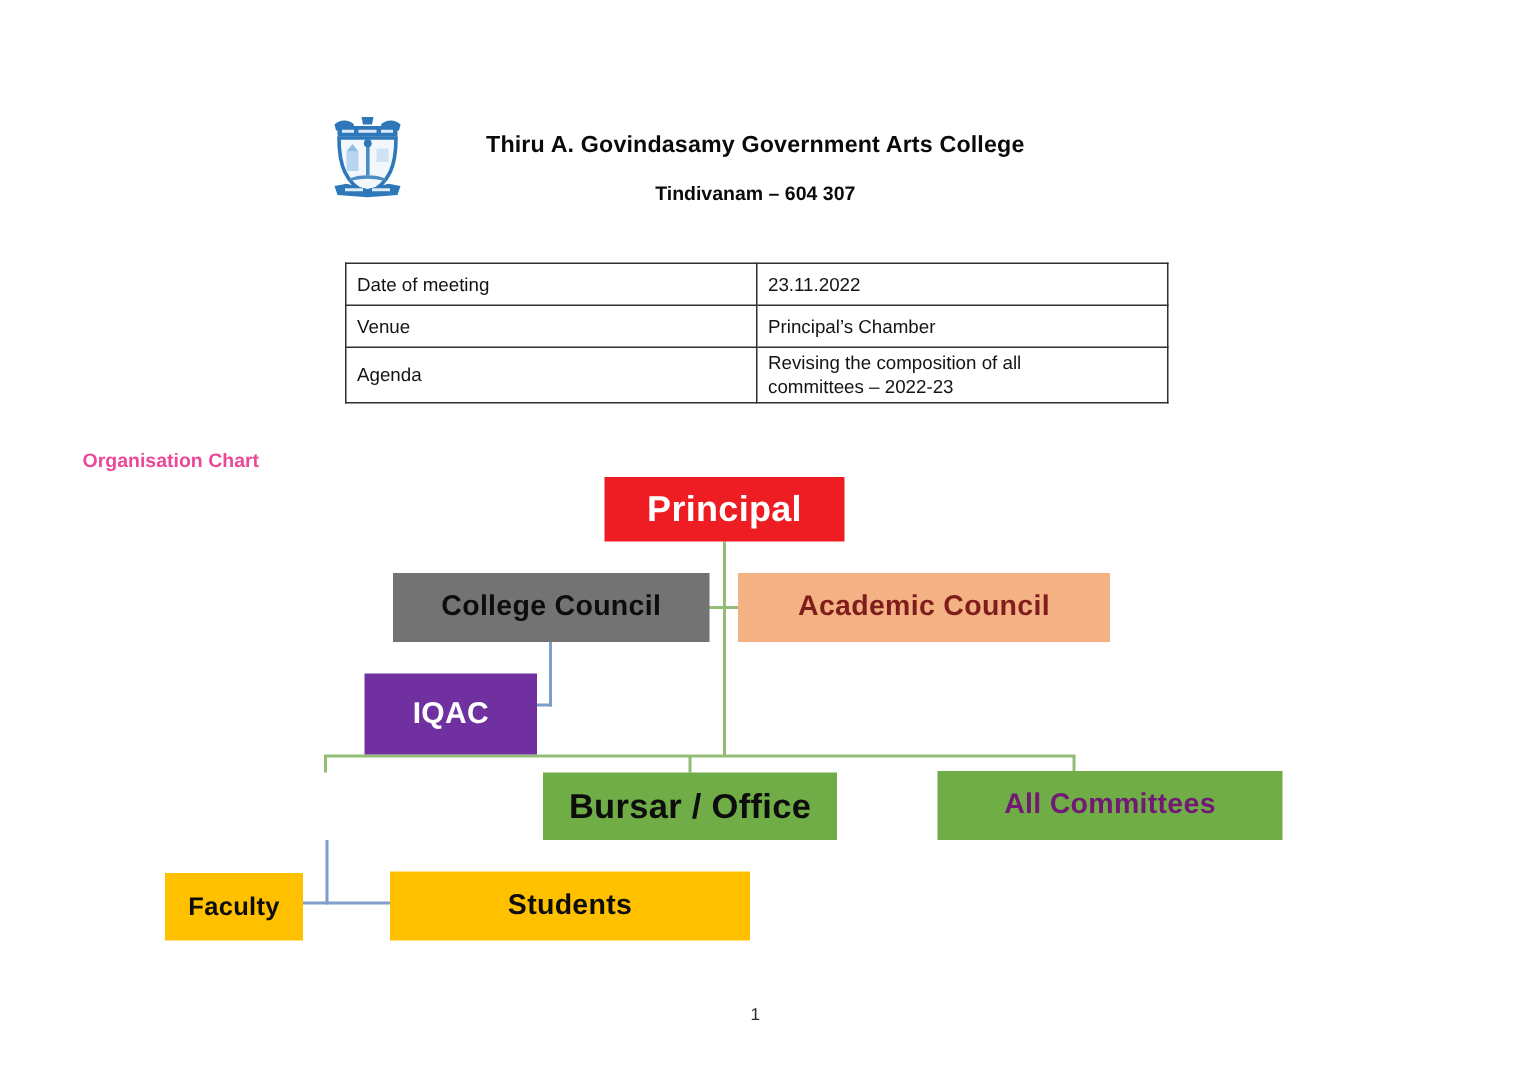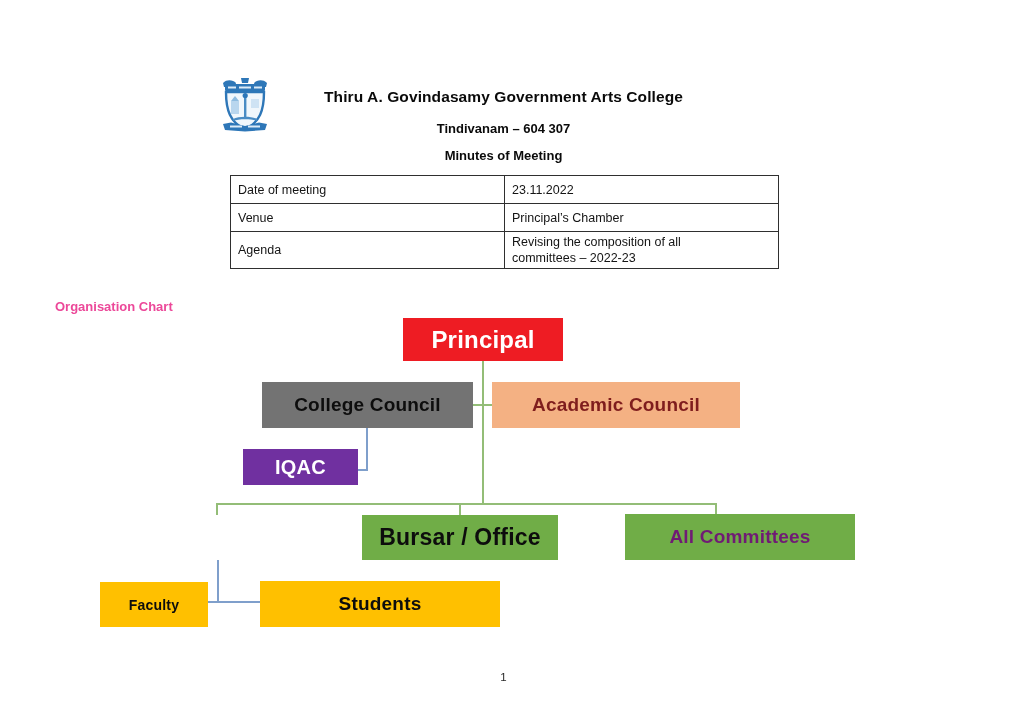--- a/index.html
+++ b/index.html
@@ -35,25 +35,25 @@
   .section-title { position:absolute; left:55px; top:299px; font-size:13px; font-weight:bold; color:#ec4899; }
 
   
   .node {
     position:absolute; display:flex; align-items:center; justify-content:center;
     font-weight:bold; z-index:3; text-align:center; letter-spacing:0.2px;
   }
   .n-principal { left:403px; top:318px; width:160px; height:43px; font-size:24px; }
   .n-college   { left:262px; top:382px; width:211px; height:46px; font-size:19px; }
   .n-academic  { left:492px; top:382px; width:248px; height:46px; font-size:19px; }
-  .n-iqac      { left:243px; top:449px; width:115px; height:36px; font-size:20px; }
+  .n-iqac      { left:243px; top:449px; width:115px; height:54px; font-size:20px; }
   .n-hods      { left:126px; top:515px; width:183px; height:45px; font-size:19px; }
   .n-bursar    { left:362px; top:515px; width:196px; height:45px; font-size:23px; }
   .n-comm      { left:601px; top:514px; width:230px; height:46px; font-size:19px; }
-  .n-faculty   { left:100px; top:582px; width:108px;  height:45px; font-size:14px; }
+  .n-faculty   { left:110px; top:582px; width:92px;  height:45px; font-size:17px; }
   .n-students  { left:260px; top:581px; width:240px; height:46px; font-size:19px; }
 
   
   .line { position:absolute; z-index:1; }
   .g-main        { left:482px; top:361px; width:2px;  height:143px; }
   .g-councils    { left:472px; top:404px; width:21px; height:2px;  }
   .g-tier        { left:216px; top:503px; width:501px; height:2px; }
   .g-drop-hods   { left:216px; top:504px; width:2px;  height:11px; }
   .g-drop-bursar { left:459px; top:504px; width:2px;  height:11px; }
   .g-drop-comm   { left:715px; top:504px; width:2px;  height:10px; }
@@ -92,21 +92,20 @@
       <path d="M14 42 C20 39, 32 39, 38 42 L38 44 C32 41.5, 20 41.5, 14 44 Z" fill="#4a8cc4"></path>
 
       <path d="M4 47 L12 45.5 L26 49 L40 45.5 L48 47 L46 53 L26 54.5 L6 53 Z" fill="#2e77b8"></path>
       <rect x="11" y="48.5" width="12" height="2" fill="#dcebf7"></rect>
       <rect x="29" y="48.5" width="12" height="2" fill="#dcebf7"></rect>
     </svg>
   </div>
 
   <div class="hline college-name">Thiru A. Govindasamy Government Arts College</div>
   <div class="hline address-line">Tindivanam – 604 307</div>
-  <div class="hline doc-title">Minutes of Meeting</div>
 
   <table class="meeting-table">
     <colgroup>
         <col class="c1">
         <col class="c2">
       </colgroup>
     <tbody>
       <tr class="r1">
         <td>Date of meeting</td>
         <td>23.11.2022</td>

